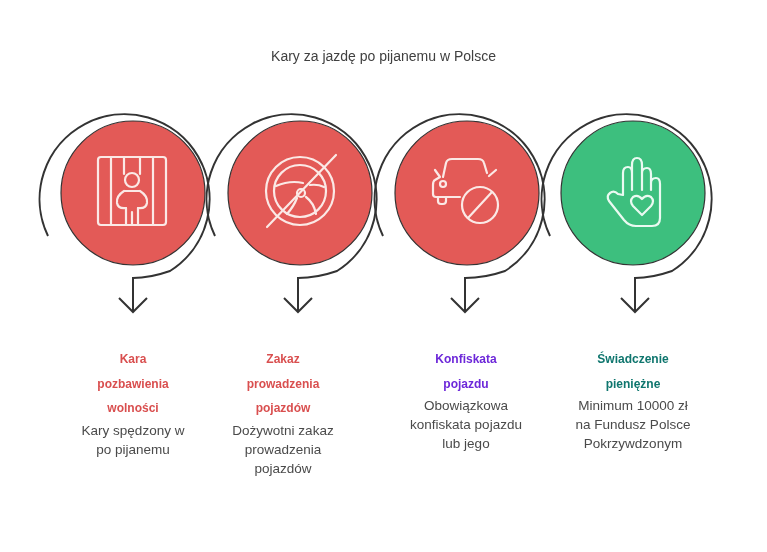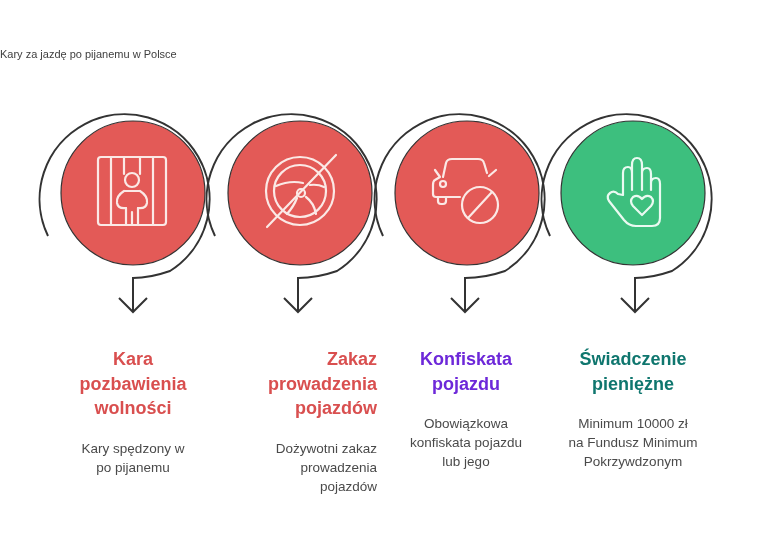--- a/index.html
+++ b/index.html
@@ -1,21 +1,21 @@
 <!DOCTYPE html>
 <html><head>
 <meta charset="utf-8">
 <style>
   html, body { margin:0; padding:0; background:#ffffff; }
   body { width:767px; height:552px; position:relative; overflow:hidden; font-family:"Liberation Sans", sans-serif; }
-  .title { position:absolute; left:0; top:48px; width:767px; text-align:left; font-size:11px; color:#404040; }
+  .title { position:absolute; left:0; top:48px; width:767px; text-align:center; font-size:14px; color:#404040; }
   svg.diagram { position:absolute; left:0; top:0; }
   .col { position:absolute; top:347px; width:160px; text-align:center; }
-  .head { font-weight:bold; font-size:18px; line-height:24.5px; }
-  .desc { margin-top:18px; font-size:13.5px; line-height:19px; color:#4a4a4a; }
+  .head { font-weight:bold; font-size:12px; line-height:24.5px; }
+  .desc { margin-top:0; font-size:13.5px; line-height:19px; color:#4a4a4a; }
 </style>
 </head>
 <body>
 
 <div class="title">Kary za jazdę po pijanemu w Polsce</div>
 
 <svg class="diagram" width="767" height="552" viewBox="0 0 767 552">
 
   <g>
     <path d="M48,236 A85,85 0 1,1 170,271 Q150,278 133,278 L133,312" fill="none" stroke="#333" stroke-width="2"></path>
@@ -81,21 +81,21 @@
     <div>Kara</div>
     <div>pozbawienia</div>
     <div>wolności</div>
   </div>
   <div class="desc">
     <div>Kary spędzony w</div>
     <div>po pijanemu</div>
   </div>
 </div>
 
-<div class="col" style="left:217px;text-align:right;">
+<div class="col" style="left:203px;">
   <div class="head" style="color:#d94f4f">
     <div>Zakaz</div>
     <div>prowadzenia</div>
     <div>pojazdów</div>
   </div>
   <div class="desc">
     <div>Dożywotni zakaz</div>
     <div>prowadzenia</div>
     <div>pojazdów</div>
   </div>
@@ -113,16 +113,16 @@
   </div>
 </div>
 
 <div class="col" style="left:553px;">
   <div class="head" style="color:#0f766e">
     <div>Świadczenie</div>
     <div>pieniężne</div>
   </div>
   <div class="desc">
     <div>Minimum 10000 zł</div>
-    <div>na Fundusz Minimum</div>
+    <div>na Fundusz Polsce</div>
     <div>Pokrzywdzonym</div>
   </div>
 </div>
 
 </body></html>

